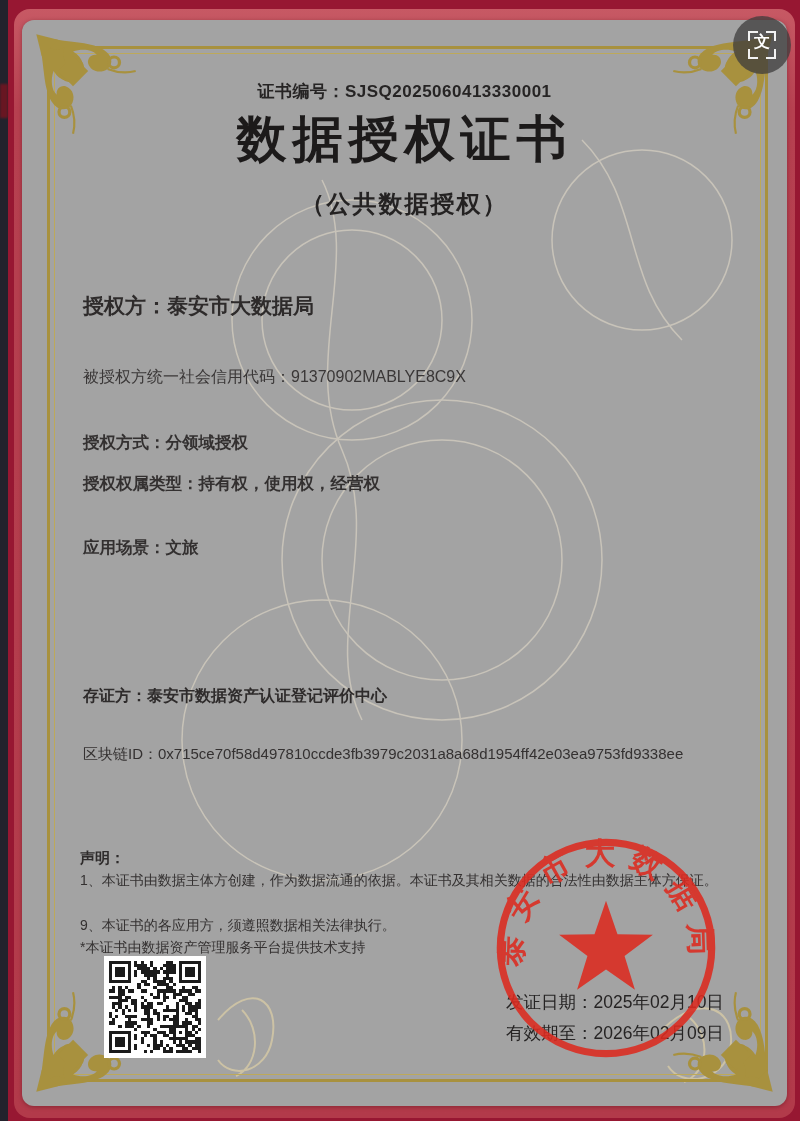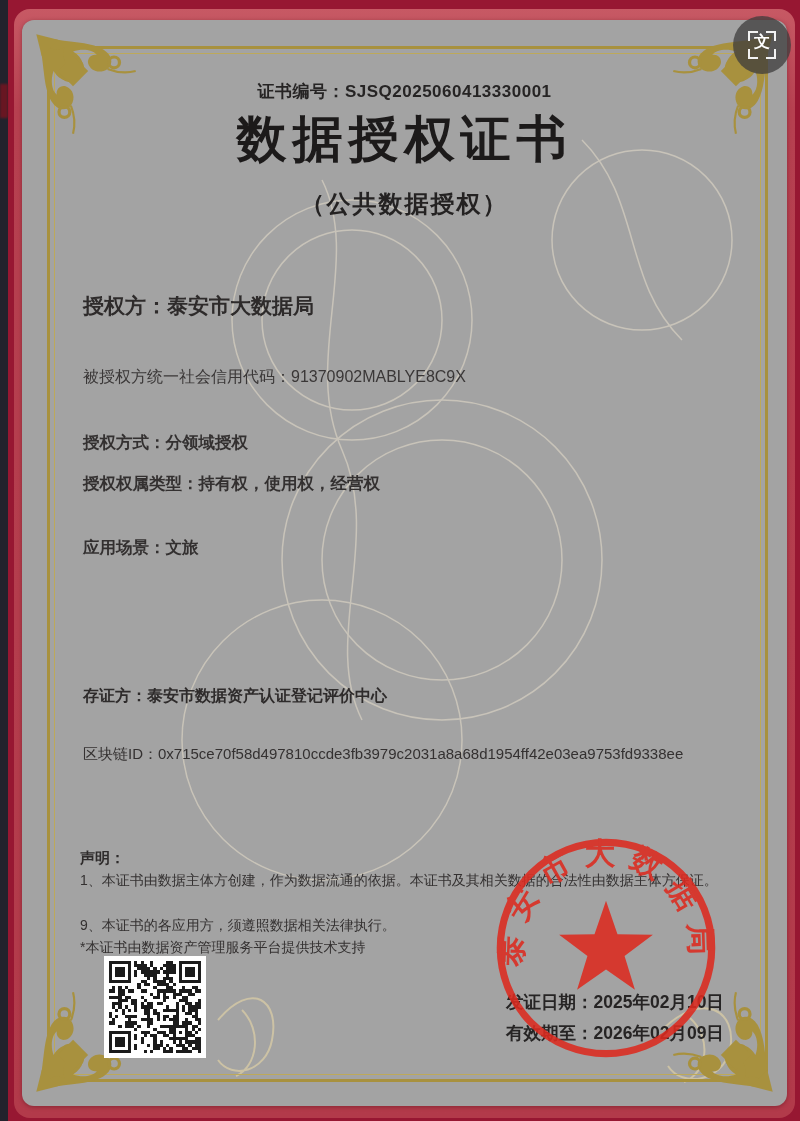--- a/index.html
+++ b/index.html
@@ -36,21 +36,21 @@
   .party2{left:61px;top:312px;font-size:22px;font-weight:800;}
   .credit{left:61px;top:347px;font-size:16px;font-weight:500;color:#3a3737;}
   .field{left:61px;font-size:16.5px;font-weight:600;color:#333030;}
   .f0{top:412px;text-align:center;} .f1{top:447px;margin-top:6px;} .f2{top:482px;} .f3{top:517px;}
   .depositary{left:61px;top:666px;font-size:16px;font-weight:600;}
   .blockchain{left:61px;top:725px;font-size:15px;font-weight:500;color:#343131;}
   .stmt-head{left:58px;top:829px;font-size:15px;font-weight:700;}
   .stmt{left:58px;font-size:14px;font-weight:500;color:#343131;}
   .s0{top:852px;} .s1{top:875px;} .s2{top:897px;} .s3{top:919px;}
   .qr{position:absolute;left:82px;top:936px;width:102px;height:102px;background:#fff;padding:0;}
-  .date-row{left:484px;font-size:17.5px;font-weight:700;color:#262424;}
+  .date-row{left:484px;font-size:17.5px;font-weight:400;color:#262424;}
   .d0{top:970px;} .d1{top:1001px;}
   .seal{position:absolute;left:466px;top:810px;width:236px;height:236px;opacity:.88;}
   .translate-btn{
     position:absolute;left:733px;top:16px;width:58px;height:58px;border-radius:50%;
     background:rgba(62,60,60,.75);display:flex;align-items:center;justify-content:center;cursor:pointer;
   }
   .scan-box{position:relative;width:28px;height:28px;}
   .scan-box i{position:absolute;width:8px;height:8px;border:2px solid #f2f2f2;}
   .scan-box i.c1{left:0;top:0;border-right:none;border-bottom:none;}
   .scan-box i.c2{right:0;top:0;border-left:none;border-bottom:none;}

